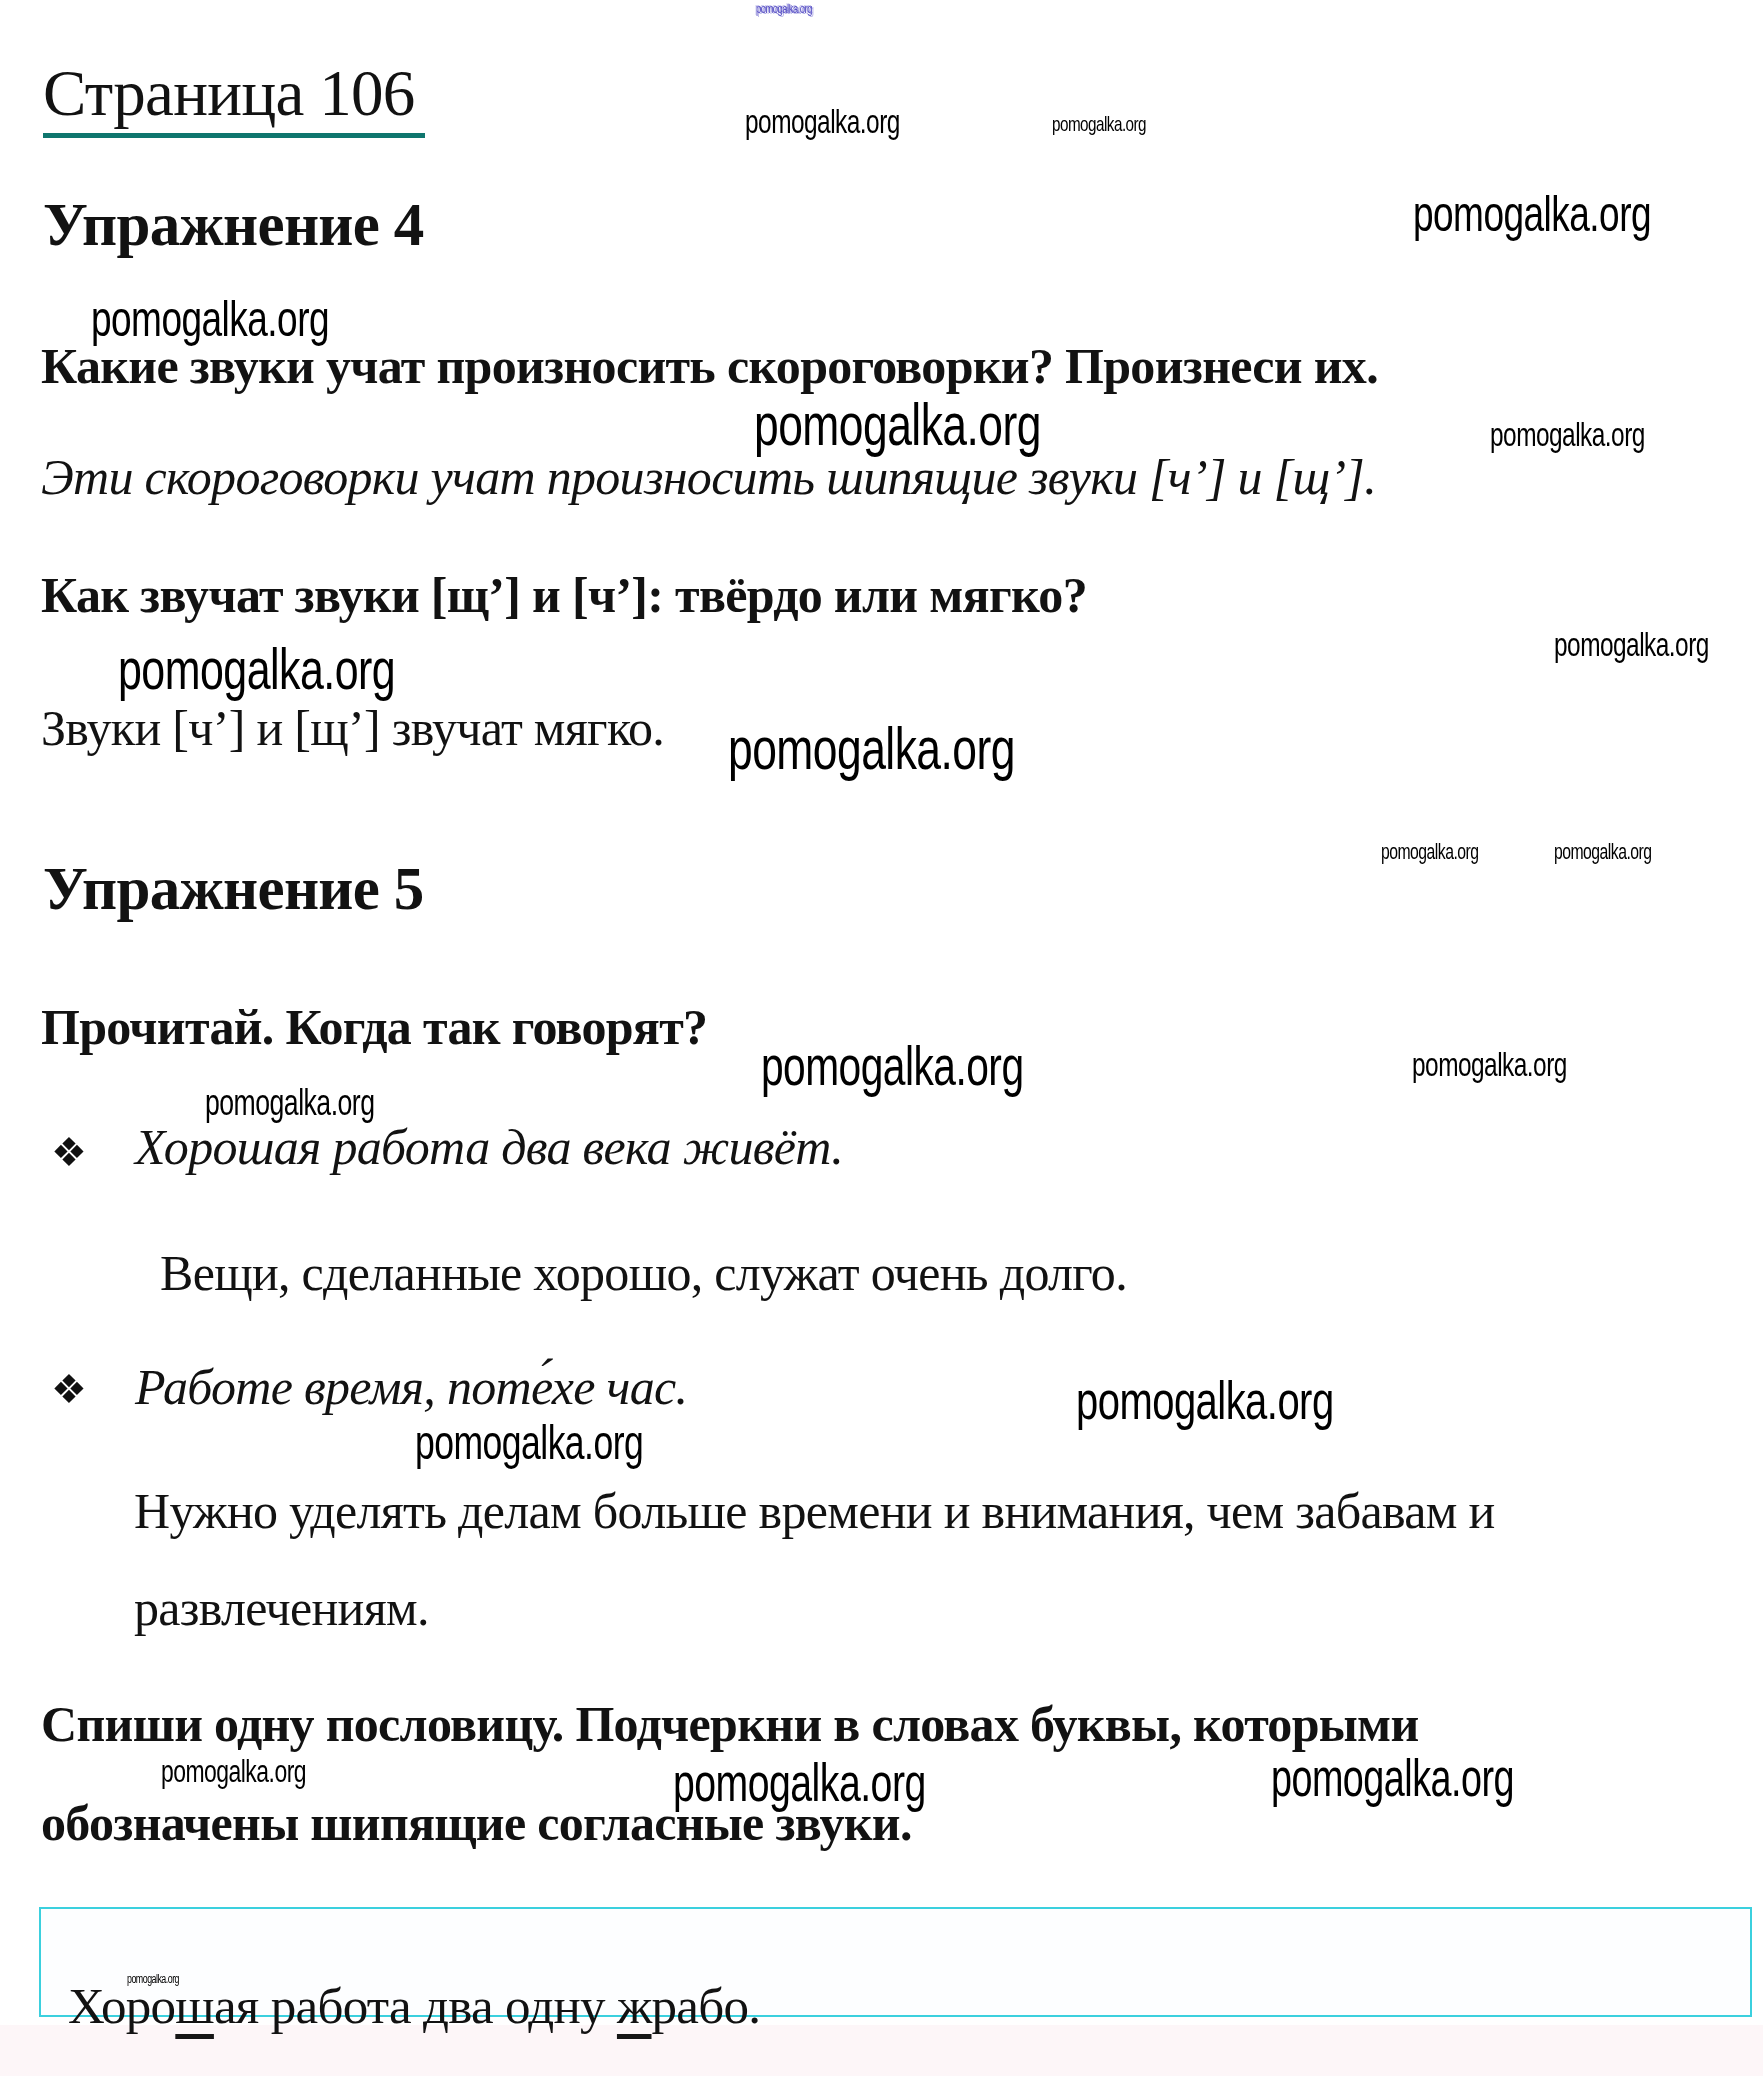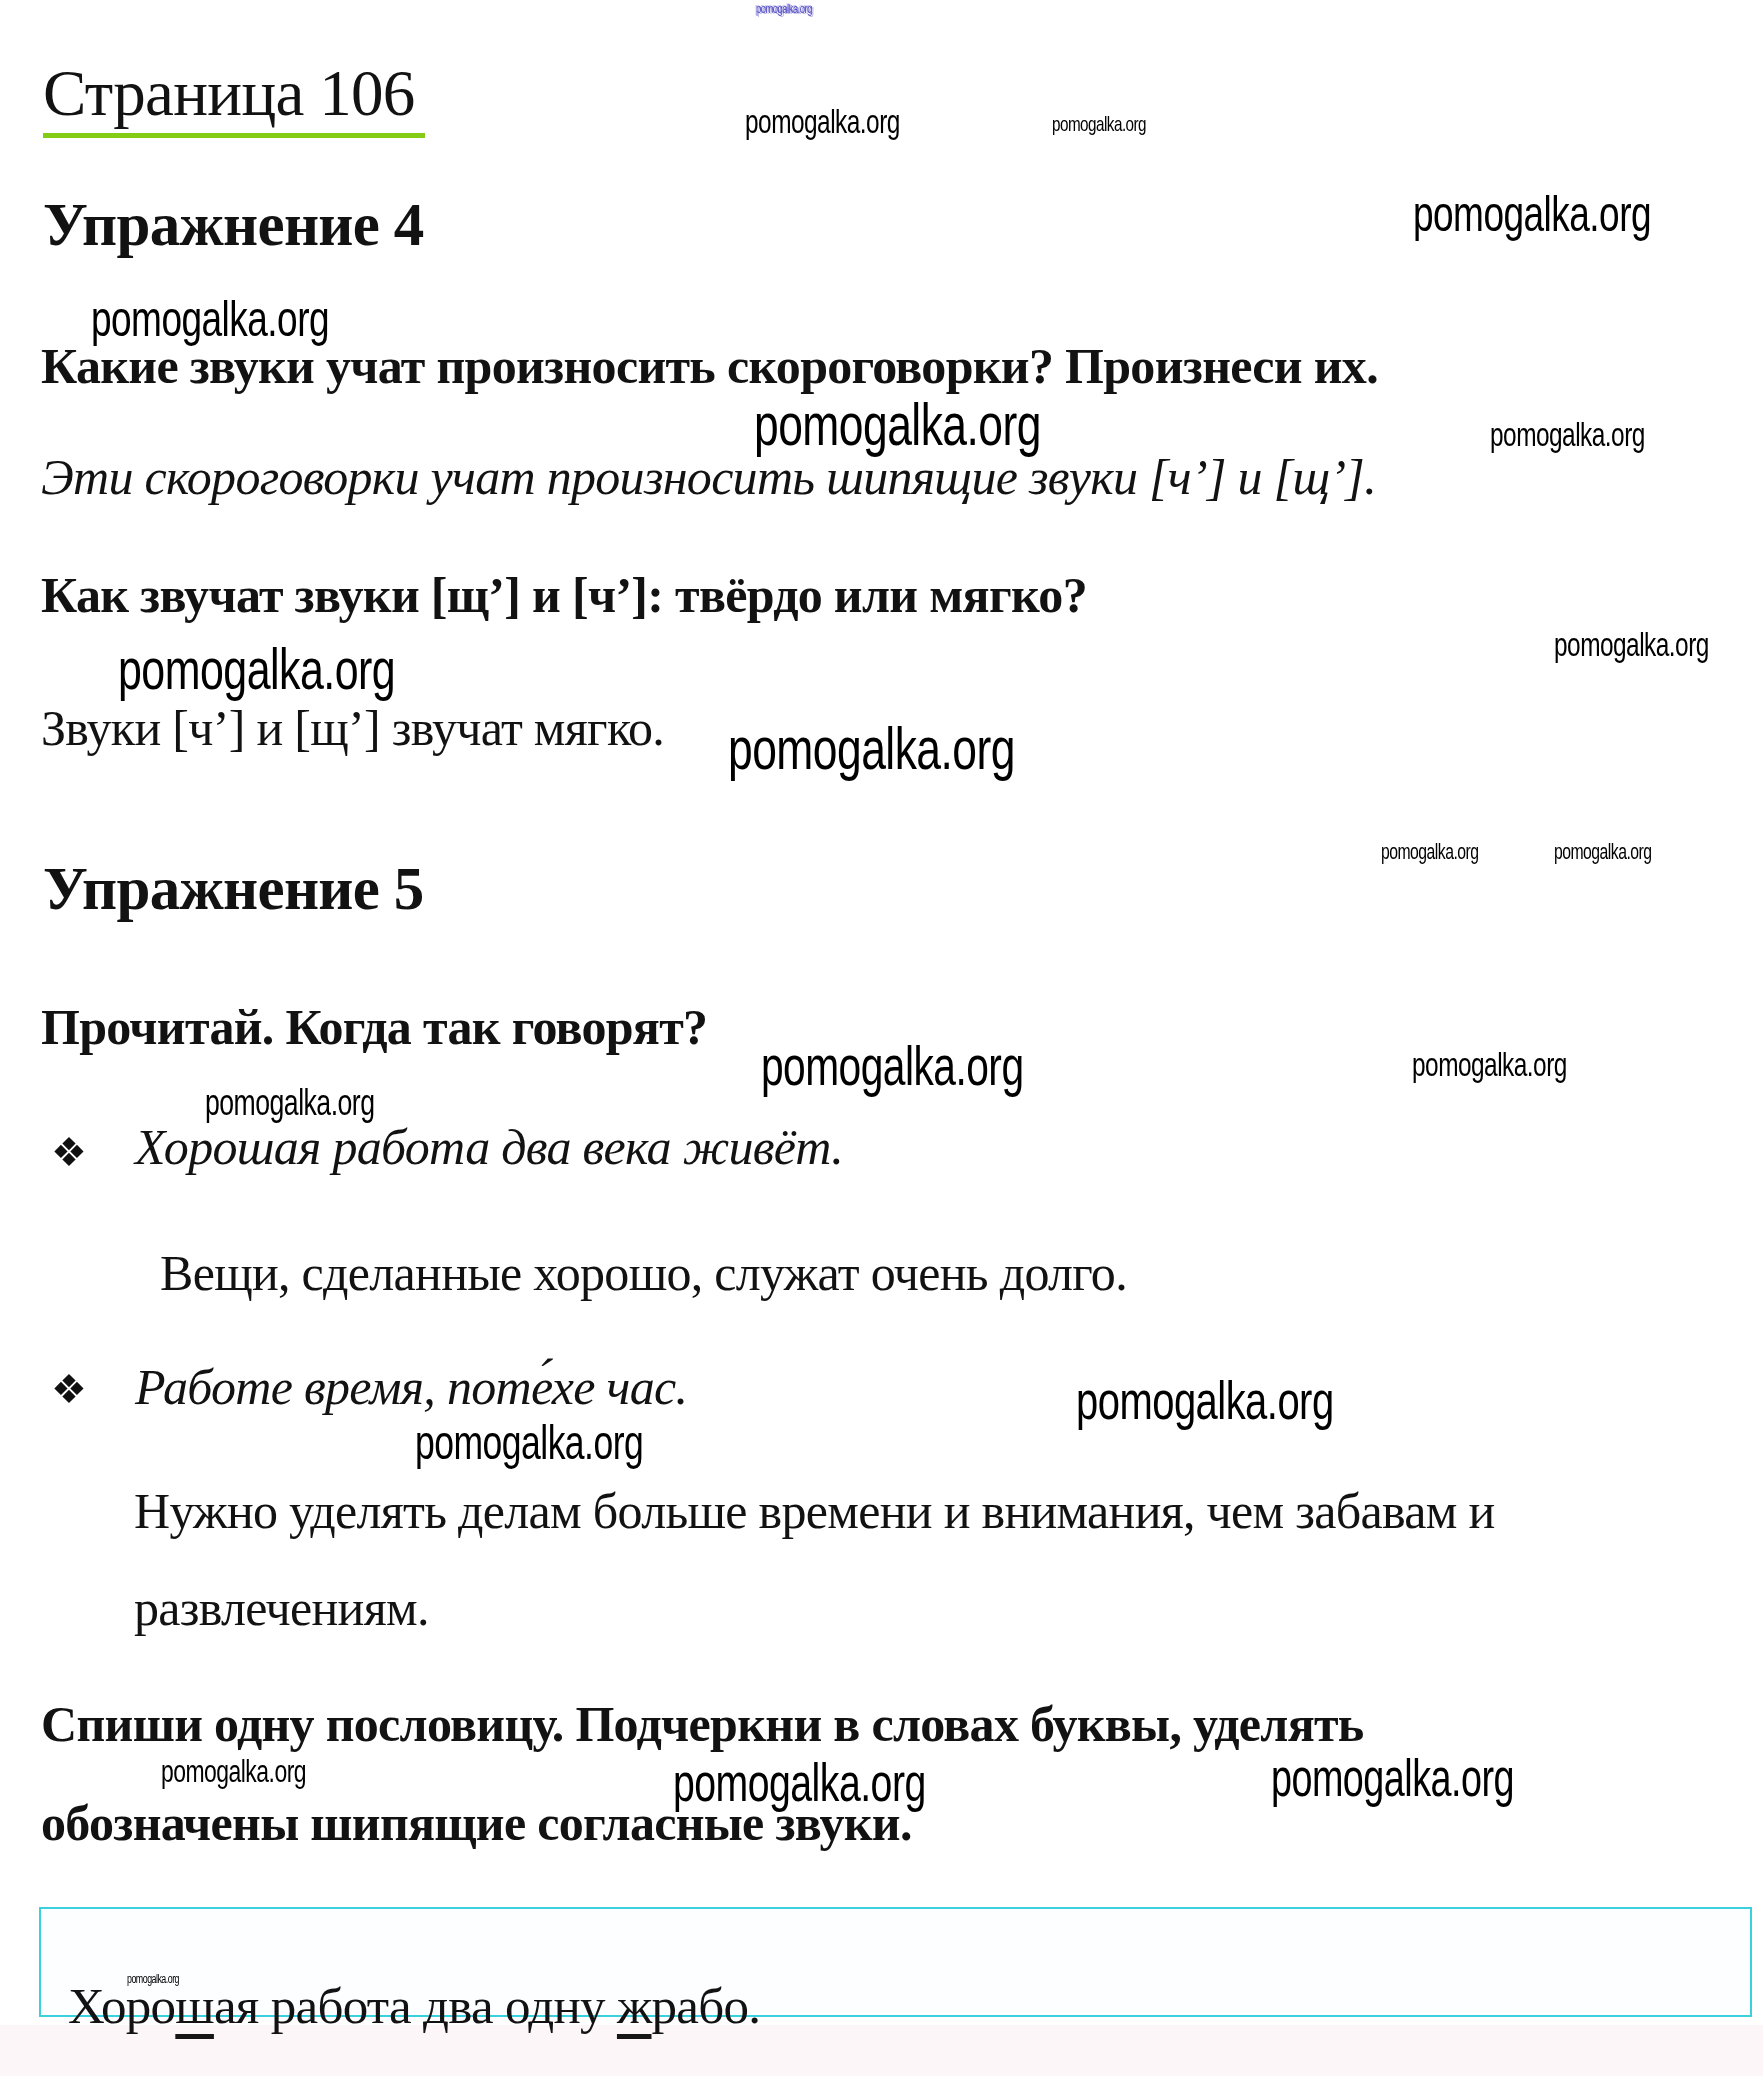--- a/index.html
+++ b/index.html
@@ -15,21 +15,21 @@
     position:absolute;
     white-space:nowrap;
     line-height:1.04;
     margin:0;
     letter-spacing:-0.7px;
   }
   .bold{font-weight:bold;}
   .italic{font-style:italic;}
   .page-title-text{
     display:inline-block;
-    border-bottom:5px solid #84cc16;
+    border-bottom:5px solid #0f766e;
     padding-bottom:5.7px;
     padding-right:10px;
   }
   .bullet{
     position:absolute;
     font-family:"DejaVu Sans", sans-serif;
     color:#111;
     line-height:1;
   }
   
@@ -103,21 +103,21 @@
   <p class="line italic" style="left:135px;top:1121px;font-size:50px;">Хорошая работа два века живёт.</p>
 
   <p class="line" style="left:160px;top:1247px;font-size:50px;">Вещи, сделанные хорошо, служат очень долго.</p>
 
   <span class="bullet" style="left:51px;top:1369px;font-size:40px;">❖</span>
   <p class="line italic" style="left:135px;top:1361px;font-size:50px;text-align:right;">Работе время, поте́хе час.</p>
 
   <p class="line" style="left:134px;top:1485px;font-size:50px;">Нужно уделять делам больше времени и внимания, чем забавам и</p>
   <p class="line" style="left:134px;top:1582px;font-size:50px;">развлечениям.</p>
 
-  <p class="line bold" style="left:41px;top:1698px;font-size:50px;">Спиши одну пословицу. Подчеркни в словах буквы, уделять</p>
+  <p class="line bold" style="left:41px;top:1698px;font-size:50px;">Спиши одну пословицу. Подчеркни в словах буквы, которыми</p>
   <p class="line bold" style="left:41px;top:1797px;font-size:50px;">обозначены шипящие согласные звуки.</p>
 
   <div class="answer-box"></div>
   <p class="box-text" id="box-text"><span>Хоро</span><span class="u-seg">ш</span><span>ая рабо</span><span>та два одну </span><span class="u-seg">ж</span><span>рабо.</span></p>
 
   <div id="wm-layer">
       <span class="wm wm-blue" style="left: 756px; top: 2.8px; font-size: 12.8px;">pomogalka.org</span>
       <span class="wm" style="left: 745px; top: 105px; font-size: 33px;">pomogalka.org</span>
       <span class="wm" style="left: 1052px; top: 114px; font-size: 20.6px;">pomogalka.org</span>
       <span class="wm" style="left: 1413px; top: 189px; font-size: 50px;">pomogalka.org</span>

